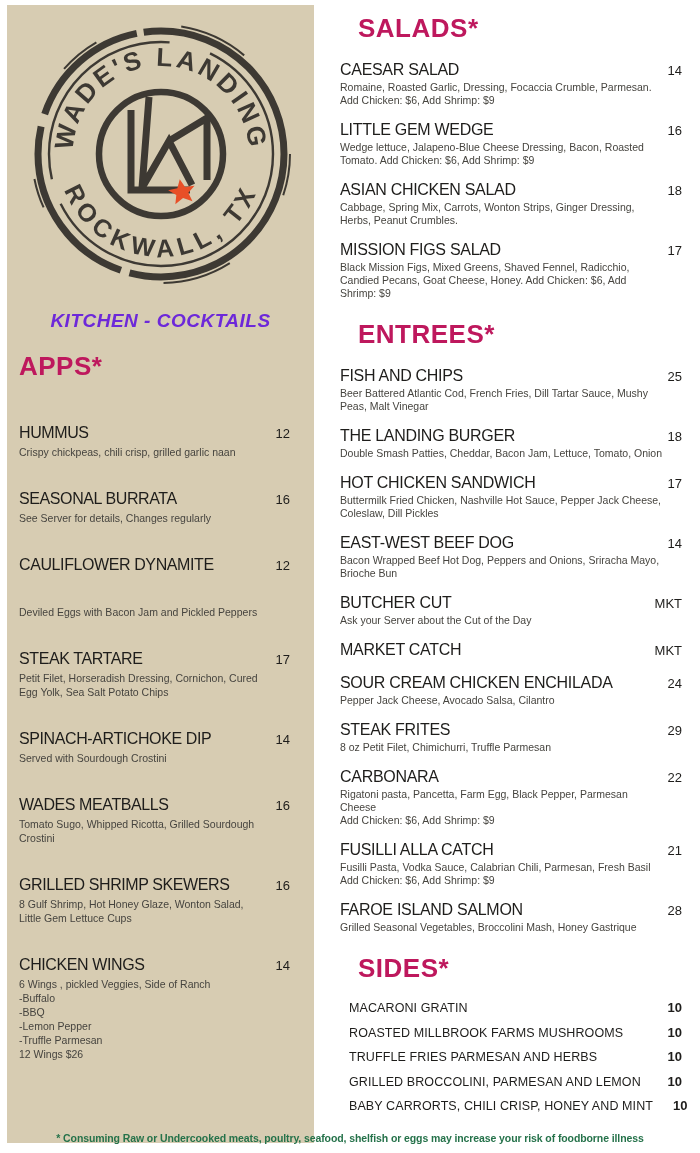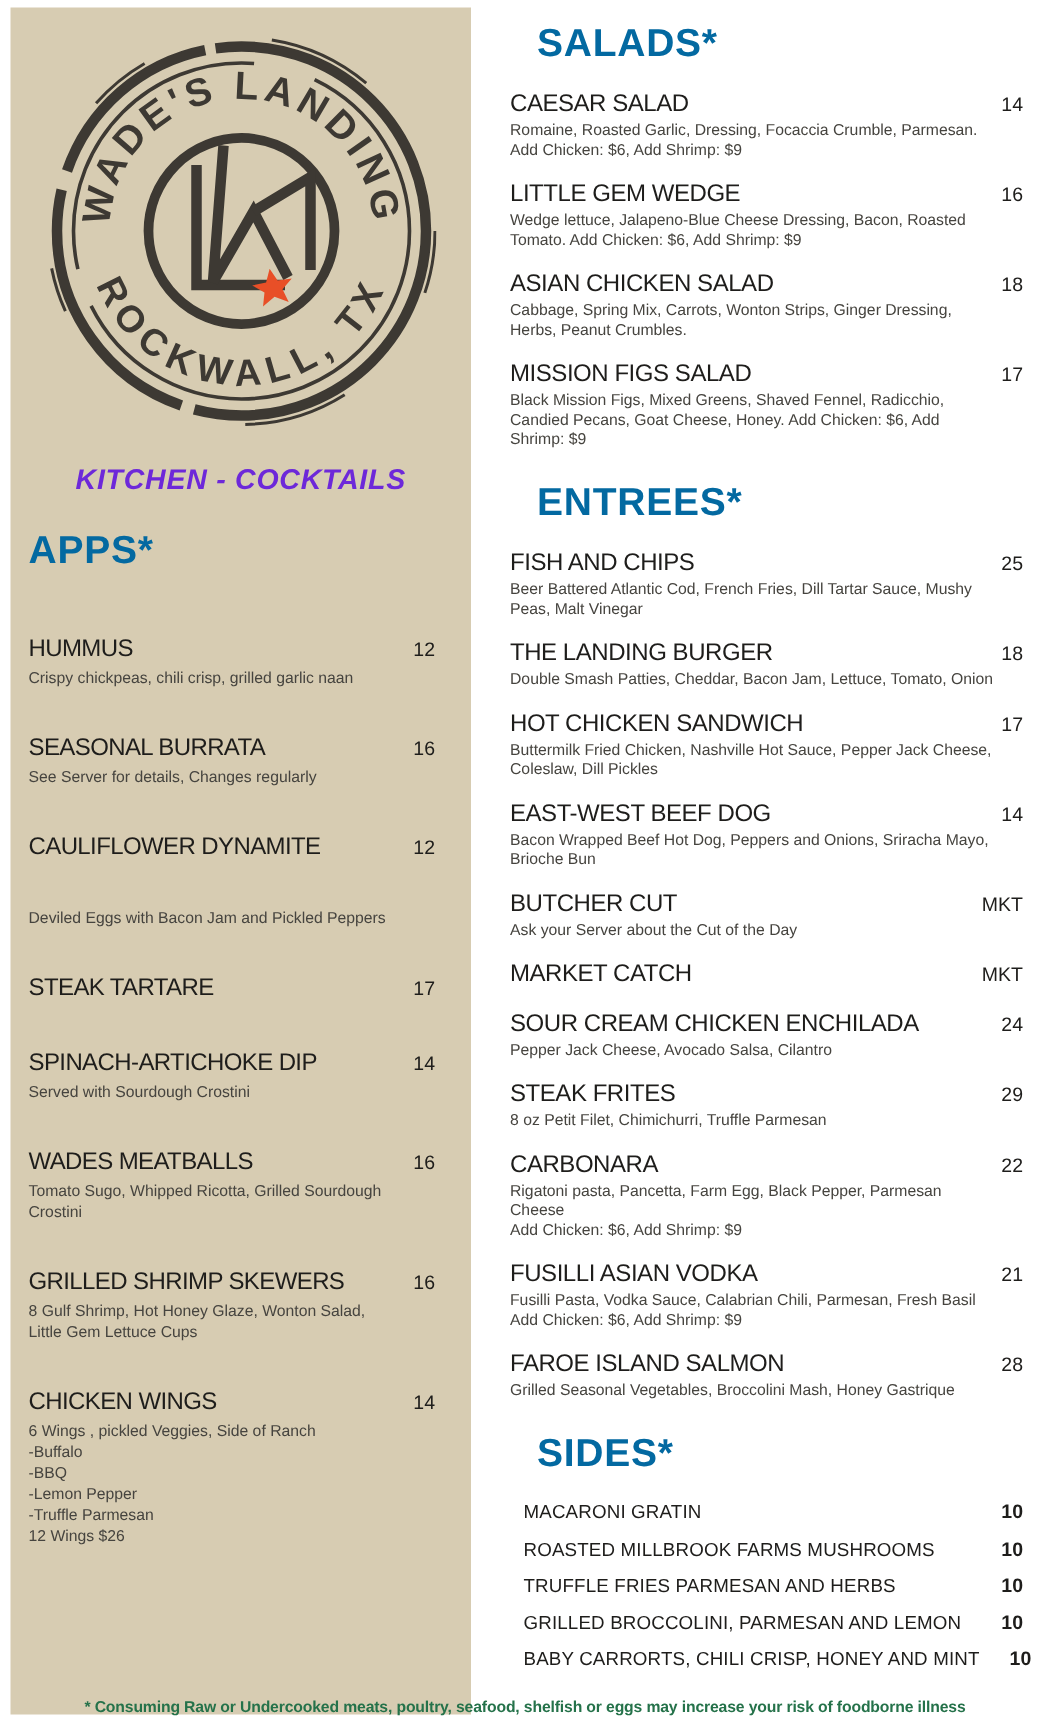--- a/index.html
+++ b/index.html
@@ -13,21 +13,21 @@
     background:#d7ccb2;
   }
   .logo-wrap{width:260px;height:268px;margin:15px auto 0;}
   .logo-wrap svg{display:block;width:260px;height:268px;}
   .tagline{
     margin-top:22px;text-align:center;color:#6d28d9;
     font-weight:bold;font-style:italic;font-size:19px;letter-spacing:0.5px;
   }
   .left-menu{padding:0 24px 0 12px;}
   .sec-title{
-    color:#0369a1;font-weight:bold;font-size:26px;line-height:30px;
+    color:#be185d;font-weight:bold;font-size:26px;line-height:30px;
     letter-spacing:0.5px;margin:0;
   }
   .left-menu .sec-title{margin-top:19px;margin-bottom:42px;}
   .item{margin-bottom:30px;}
   .item-head{display:flex;justify-content:space-between;align-items:baseline;}
   .item-name{
     font-size:16px;line-height:20px;color:#1e1d1b;letter-spacing:-0.4px;
     white-space:nowrap;
   }
   .item-price{
@@ -116,20 +116,22 @@
         </div>
     </div>
     <div class="item">
       <div class="item-desc">Deviled Eggs with Bacon Jam and Pickled Peppers</div>
     </div>
     <div class="item">
       <div class="item-head">
           <span class="item-name">STEAK TARTARE</span>
           <span class="item-price">17</span>
         </div>
+      <div class="item-desc">Petit Filet, Horseradish Dressing, Cornichon, Cured
+Egg Yolk, Sea Salt Potato Chips</div>
     </div>
     <div class="item">
       <div class="item-head">
           <span class="item-name">SPINACH-ARTICHOKE DIP</span>
           <span class="item-price">14</span>
         </div>
       <div class="item-desc">Served with Sourdough Crostini</div>
     </div>
     <div class="item">
       <div class="item-head">
@@ -264,21 +266,21 @@
     <div class="item-head">
         <span class="item-name">CARBONARA</span>
         <span class="item-price">22</span>
       </div>
     <div class="item-desc">Rigatoni pasta, Pancetta, Farm Egg, Black Pepper, Parmesan
 Cheese
 Add Chicken: $6, Add Shrimp: $9</div>
   </div>
   <div class="item">
     <div class="item-head">
-        <span class="item-name">FUSILLI ASIAN VODKA</span>
+        <span class="item-name">FUSILLI ALLA CATCH</span>
         <span class="item-price">21</span>
       </div>
     <div class="item-desc">Fusilli Pasta, Vodka Sauce, Calabrian Chili, Parmesan, Fresh Basil
 Add Chicken: $6, Add Shrimp: $9</div>
   </div>
   <div class="item">
     <div class="item-head">
         <span class="item-name">FAROE ISLAND SALMON</span>
         <span class="item-price">28</span>
       </div>

